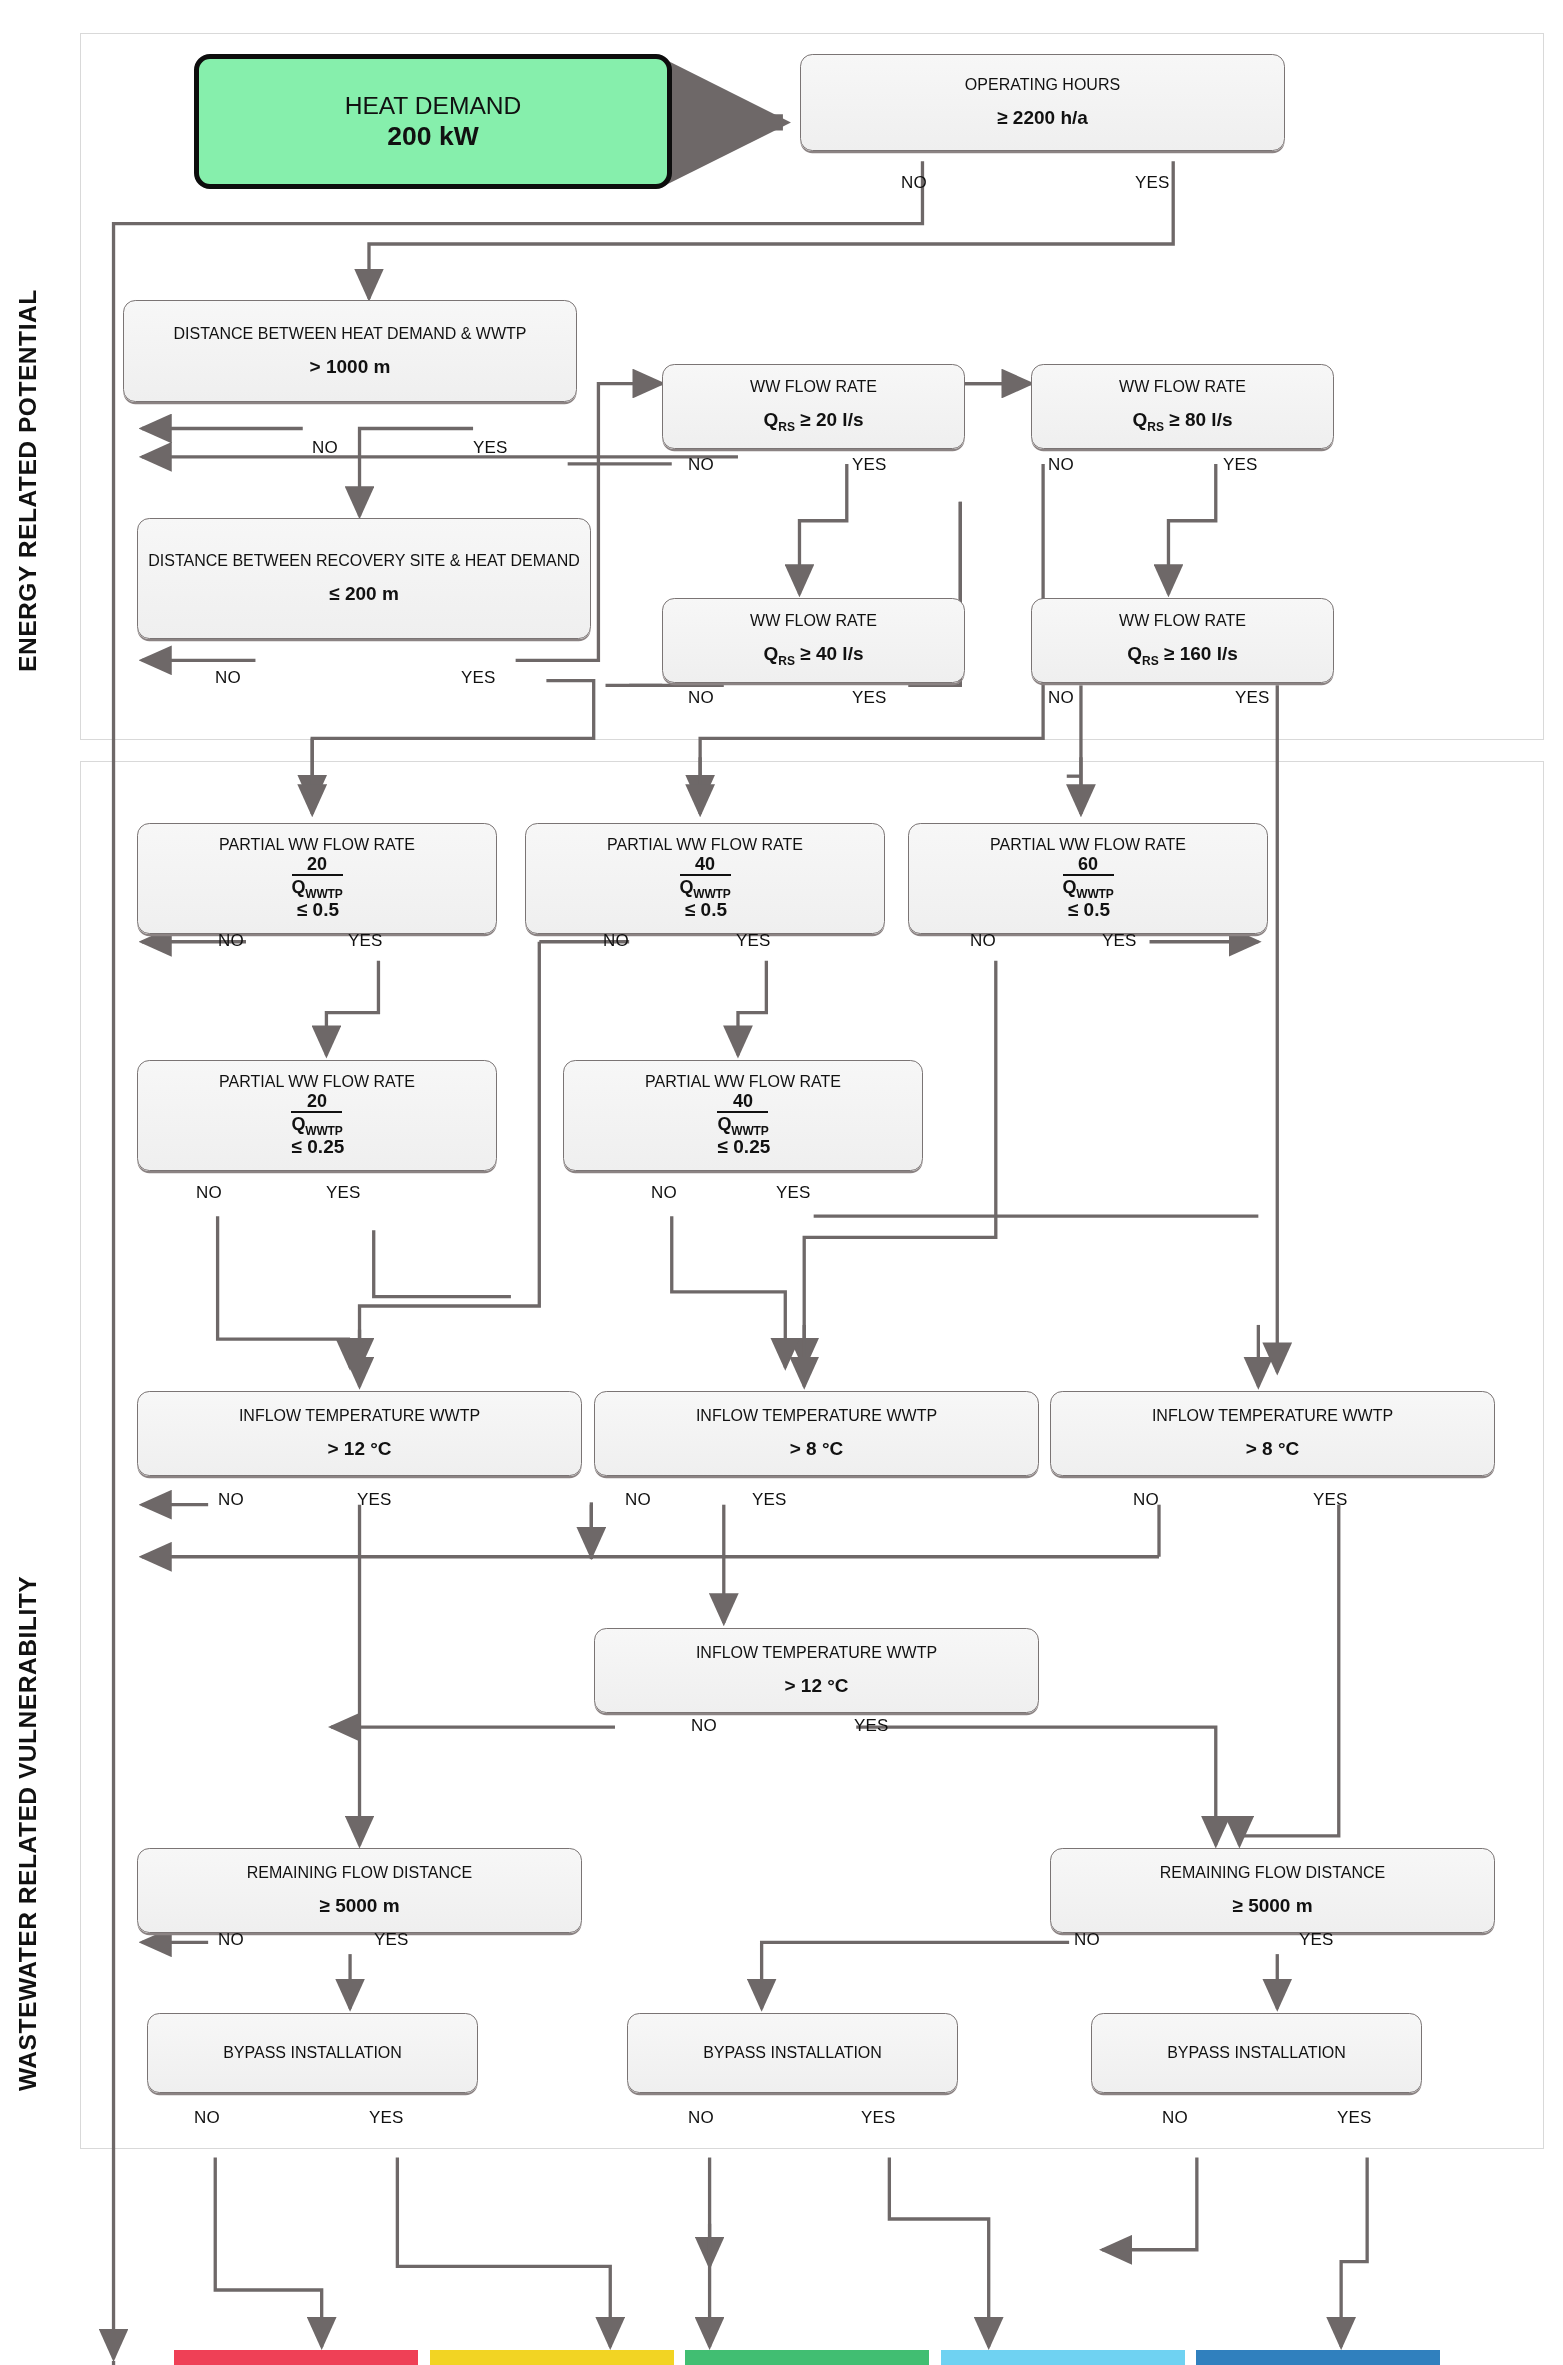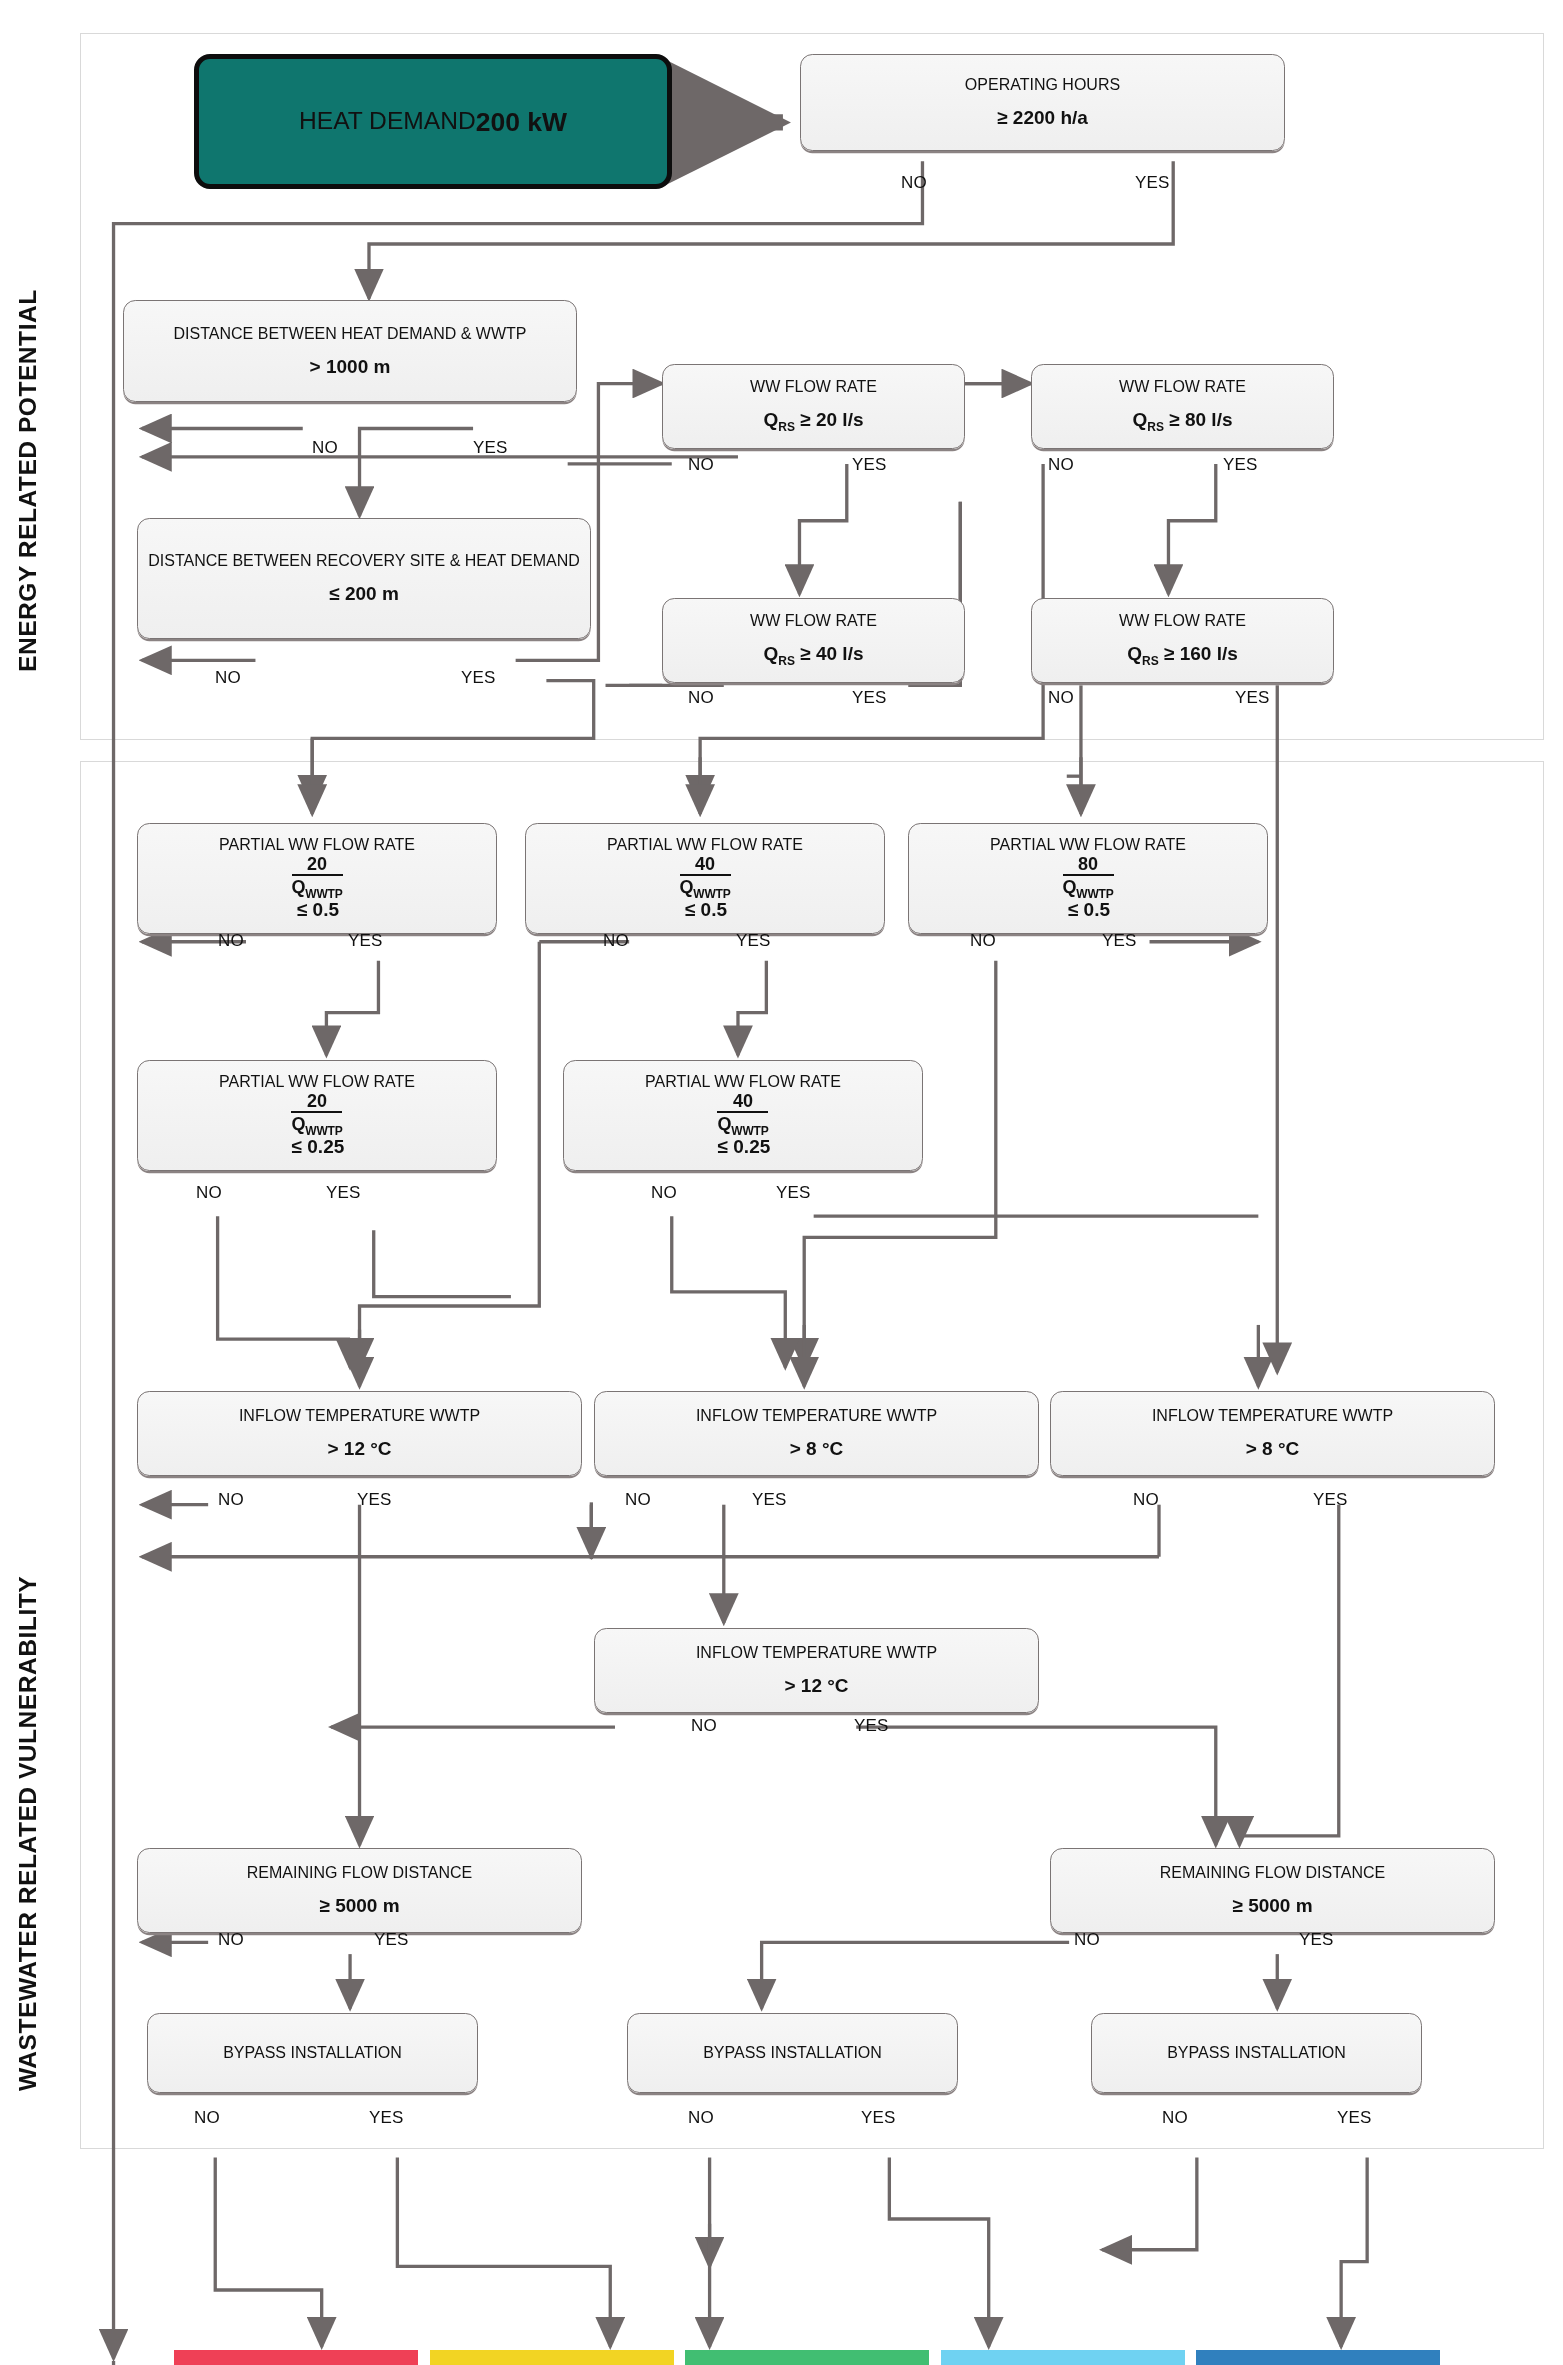--- a/index.html
+++ b/index.html
@@ -36,24 +36,24 @@
     color:#111;
     padding:2.8px 4.7px;
   }
   .node .l1{font-size:16px;font-weight:500;line-height:1.12;letter-spacing:0px;}
   .node .l2{font-size:19px;font-weight:bold;line-height:1.12;margin-top:13px;}
 
   
   .start-node{
     position:absolute;
     box-sizing:border-box;
-    background:#0f766e;
+    background:#86efac;
     border:5.7px solid #0d0d0d;
     border-radius:16px;
-    display:flex;flex-direction:row;align-items:center;justify-content:center;
+    display:flex;flex-direction:column;align-items:center;justify-content:center;
     text-align:center;
   }
   .start-node .s1{font-size:24.6px;font-weight:500;line-height:1.15;color:#111;}
   .start-node .s2{font-size:26.5px;font-weight:bold;line-height:1.15;color:#111;margin-top:0.9px;}
 
   
   .frac-wrap{display:flex;align-items:center;justify-content:center;margin-top:0.9px;flex-direction:column;}
   .frac{display:inline-flex;flex-direction:column;align-items:center;line-height:1;}
   .frac .num{font-size:18px;font-weight:bold;padding:0 6.6px;}
   .frac .bar{height:2.4px;background:#111;width:100%;min-width:49px;margin:1.4px 0;}
@@ -306,21 +306,21 @@
       <span class="frac-rhs">≤ 0.5</span>
     </div>
   </div>
   <div class="yn" style="left:603px;top:931px;">NO</div>
   <div class="yn" style="left:736px;top:931px;">YES</div>
 
   <div class="node" style="left:908px;top:823px;width:360px;height:111px;">
     <div class="l1">PARTIAL  WW FLOW RATE</div>
     <div class="frac-wrap">
       <span class="frac">
-        <span class="num">80</span>
+        <span class="num">60</span>
         <span class="bar"></span>
         <span class="den">Q<sub>WWTP</sub></span>
       </span>
       <span class="frac-rhs">≤ 0.5</span>
     </div>
   </div>
   <div class="yn" style="left:970px;top:931px;">NO</div>
   <div class="yn" style="left:1102px;top:931px;">YES</div>
 
   <div class="node" style="left:137px;top:1060px;width:360px;height:111px;">

